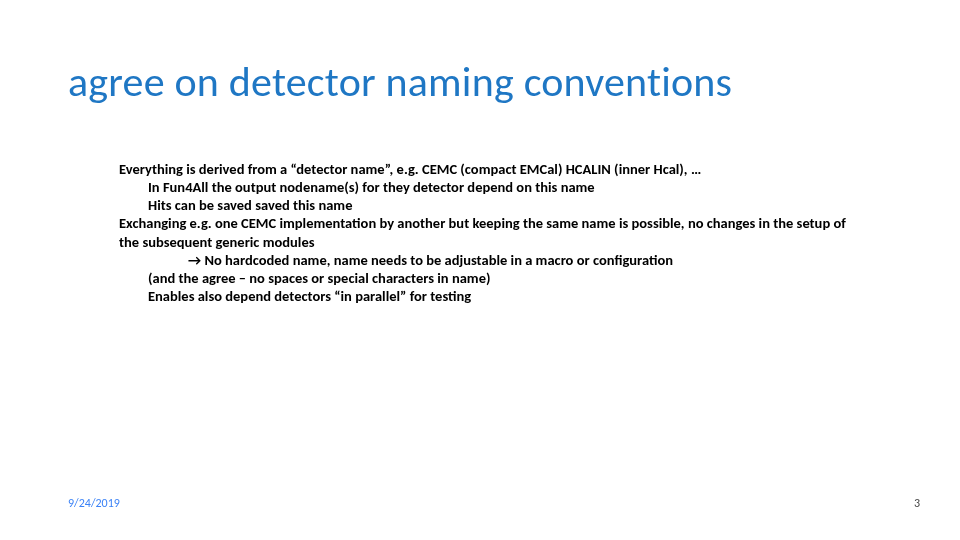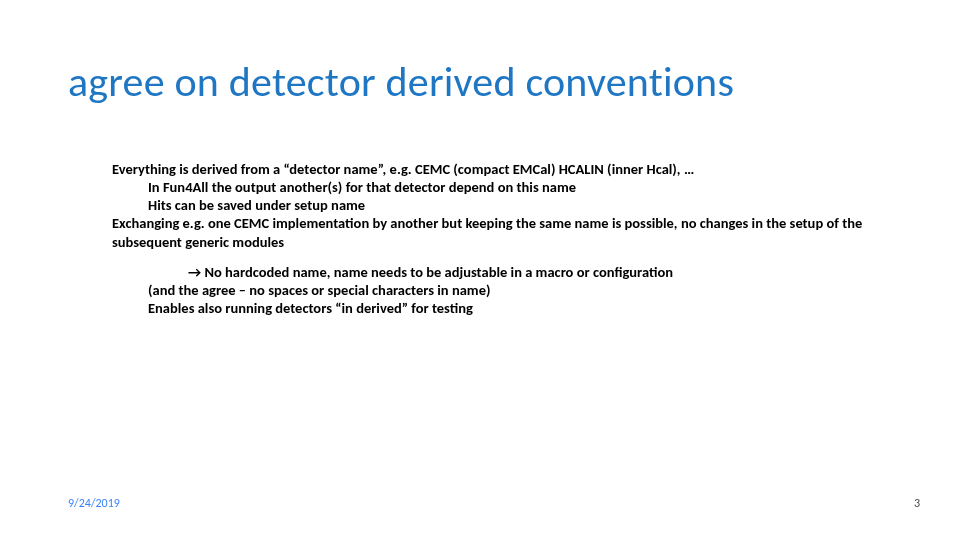--- a/index.html
+++ b/index.html
@@ -32,23 +32,23 @@
   .body {
     position: absolute;
     left: 108px;
     top: 160px;
     width: 760px;
     font-size: 14.5px;
     line-height: 1.25;
     font-weight: 600;
     color: #000;
   }
-  .body .l0 { margin: 0 0 0 4px; }
+  .body .l0 { margin: 0 0 0 11px; }
   .body .l1 { margin: 0 0 0 40px; }
-  .body .l2 { margin: 12px 0 0 80px; }
+  .body .l2 { margin: 0 0 0 80px; }
   .footer-date {
     position: absolute;
     left: 68px;
     bottom: 30px;
     font-size: 12px;
     color: #3b82f6;
     font-weight: 400;
   }
   .footer-num {
     position: absolute;
@@ -57,29 +57,29 @@
     font-size: 12px;
     color: #444;
     font-weight: 400;
   }
 </style>
 </head>
 <body>
 
 <div class="slide">
 
-  <div class="title">agree on detector derived conventions</div>
+  <div class="title">agree on detector naming conventions</div>
 
   <div class="body">
     <div class="l0">Everything is derived from a “detector name”, e.g. CEMC (compact EMCal) HCALIN (inner Hcal), …</div>
-    <div class="l1">In Fun4All the output another(s) for that detector depend on this name</div>
-    <div class="l1">Hits can be saved under setup name</div>
+    <div class="l1">In Fun4All the output nodename(s) for they detector depend on this name</div>
+    <div class="l1">Hits can be saved saved this name</div>
     <div class="l0">Exchanging e.g. one CEMC implementation by another but keeping the same name is possible, no changes in the setup of the subsequent generic modules</div>
     <div class="l2">→ No hardcoded name, name needs to be adjustable in a macro or configuration</div>
     <div class="l1">(and the agree – no spaces or special characters in name)</div>
-    <div class="l1">Enables also running detectors “in derived” for testing</div>
+    <div class="l1">Enables also depend detectors “in parallel” for testing</div>
   </div>
 
   <div class="footer-date">9/24/2019</div>
 
   <div class="footer-num">3</div>
 
 </div>
 
 </body></html>

